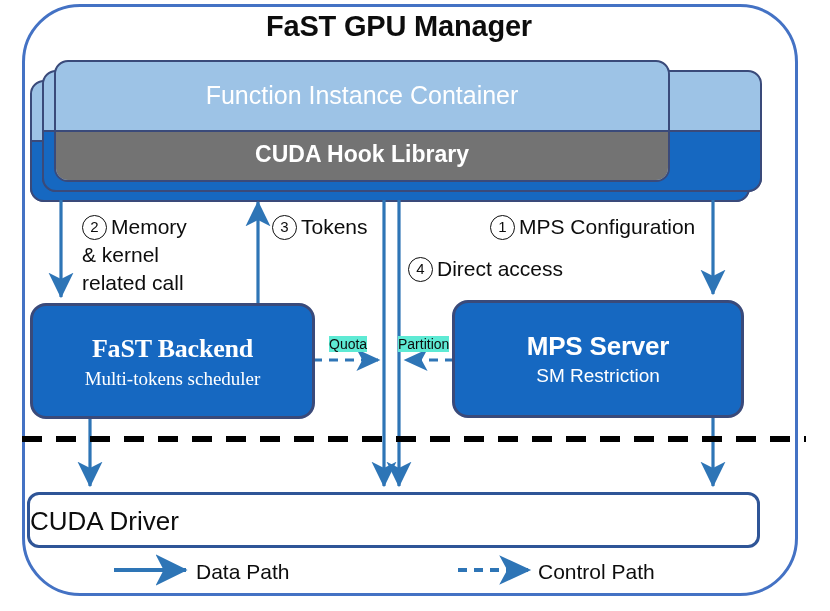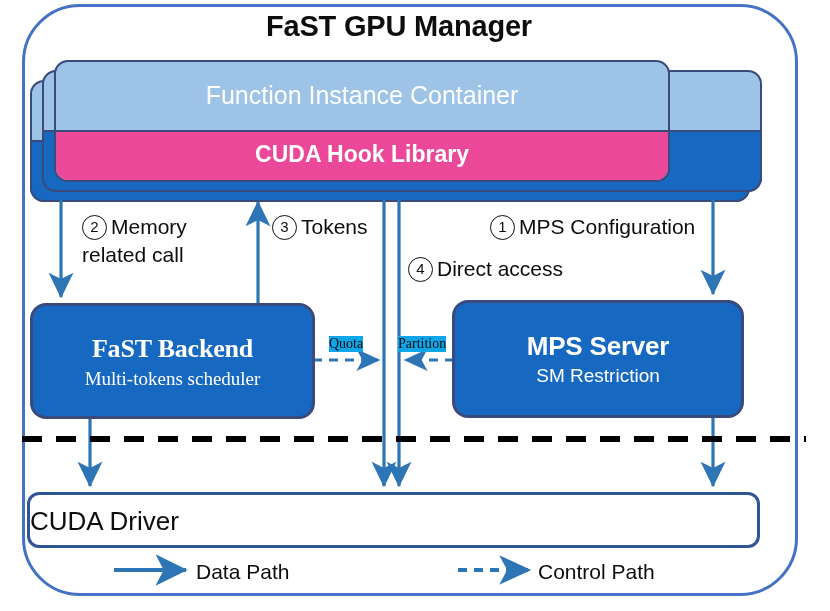--- a/index.html
+++ b/index.html
@@ -79,21 +79,21 @@
     top: 19px;
     text-align: center;
     font-size: 25px;
     color: #ffffff;
     font-weight: normal;
   }
   .card-lower-front {
     position: absolute;
     left: 0; right: 0; bottom: 0;
     height: 48px;
-    background: #ec4899;
+    background: #737373;
     border-top: 2px solid #3a4a7a;
   }
   .card-lower-label {
     position: absolute;
     left: 0; right: 0;
     top: 9px;
     text-align: center;
     font-size: 23px;
     font-weight: bold;
     color: #ffffff;
@@ -174,23 +174,22 @@
   }
   .anno-mem   { left: 82px;  top: 213px; }
   .anno-tok   { left: 272px; top: 213px; }
   .anno-mps   { left: 490px; top: 213px; }
   .anno-dir   { left: 408px; top: 255px; }
 
   .small-lbl {
     position: absolute;
     font-size: 14px;
     color: #0d0d0d;
-    background: #0ea5e9;
+    background: #5eead4;
     white-space: nowrap;
-    font-family: Liberation Serif, serif;
   }
   .lbl-quota     { left: 329px; top: 336px; }
   .lbl-partition { left: 398px; top: 336px; }
 
   
   .legend-text {
     position: absolute;
     font-size: 21px;
     color: #0d0d0d;
     white-space: nowrap;
@@ -260,20 +259,21 @@
     <div class="comp-title">MPS Server</div>
     <div class="comp-sub">SM Restriction</div>
   </div>
 
   <div class="cuda-driver">
     <div class="cuda-driver-label">CUDA Driver</div>
   </div>
 
   <div class="anno anno-mem">
     <div><span class="circnum">2</span><span>Memory</span></div>
+    <div>&amp; kernel</div>
     <div>related call</div>
   </div>
 
   <div class="anno anno-tok">
     <span class="circnum">3</span><span>Tokens</span>
   </div>
 
   <div class="anno anno-mps">
     <span class="circnum">1</span><span>MPS Configuration</span>
   </div>

